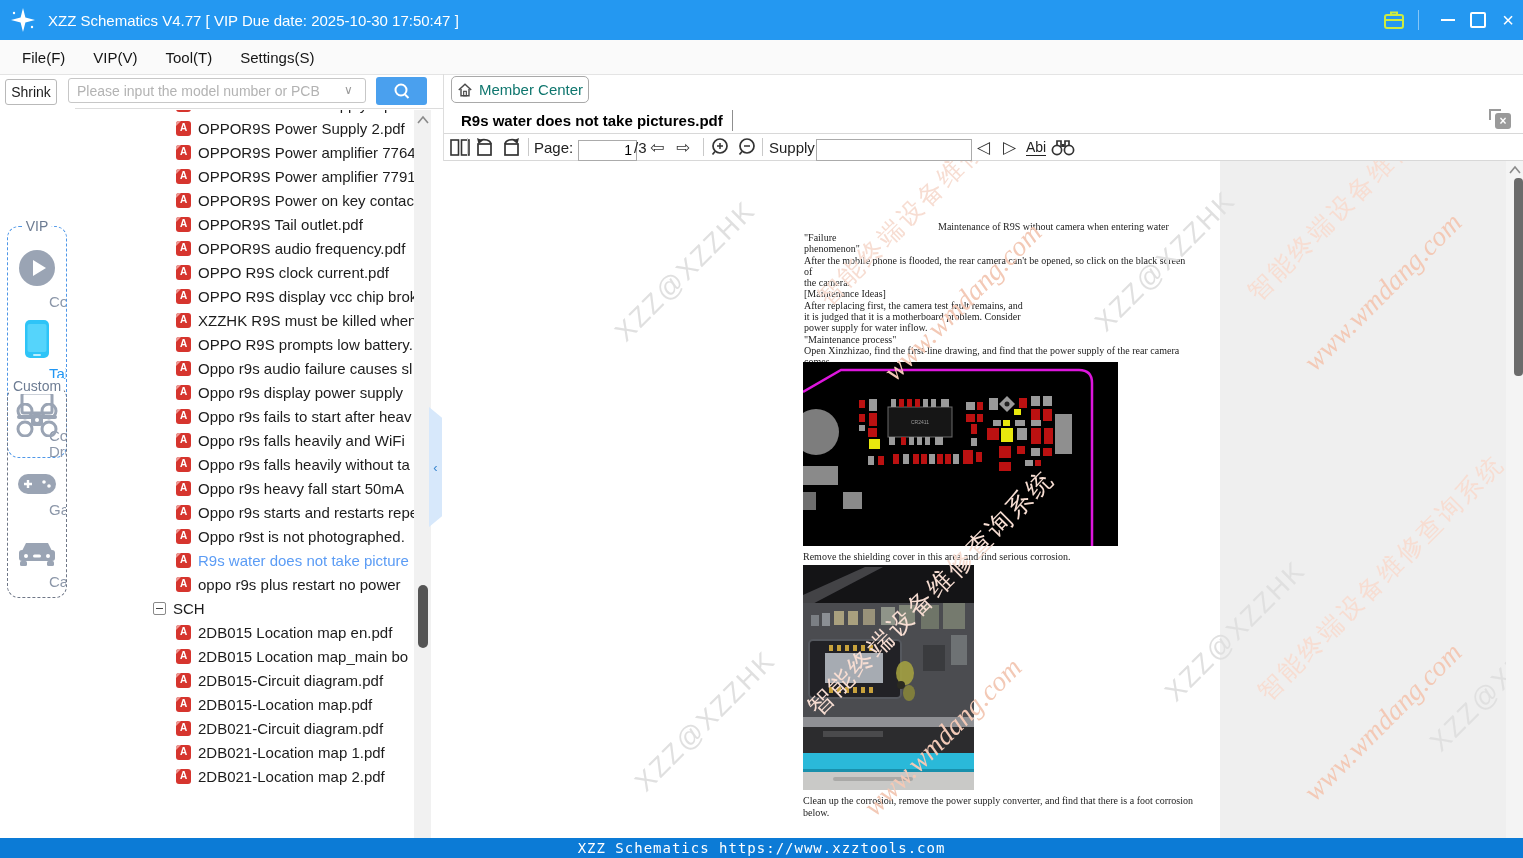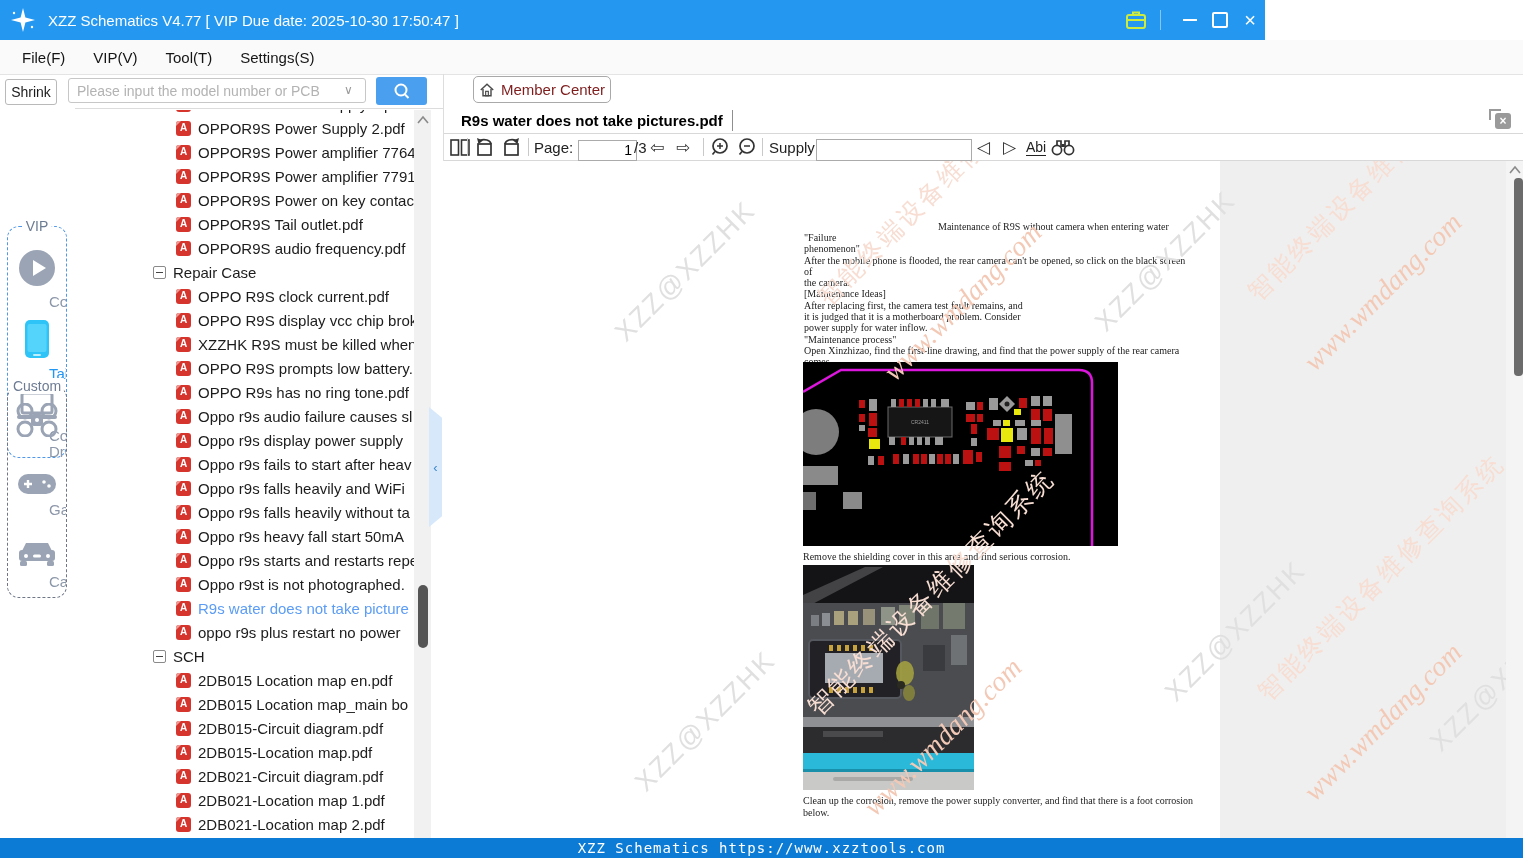--- a/index.html
+++ b/index.html
@@ -1,39 +1,39 @@
 <!DOCTYPE html>
 <html><head>
 <meta charset="utf-8">
 <style>
   html,body{margin:0;padding:0;}
   #app{position:relative;width:1523px;height:858px;background:#fff;overflow:hidden;
        font-family:"Liberation Sans",sans-serif;color:#1c1c1c;}
   
-  .titlebar{position:absolute;left:0;top:0;width:1265px;height:40px;background:#2498f1;display:flex;align-items:center;}
+  .titlebar{position:absolute;left:0;top:0;width:1523px;height:40px;background:#2498f1;display:flex;align-items:center;}
   .titlebar .logo{margin-left:10px;width:26px;height:26px;}
   .titlebar .title{margin-left:12px;color:#fff;font-size:15px;}
   .tb-controls{position:absolute;right:0;top:0;height:40px;display:flex;align-items:center;}
   .tb-brief{width:24px;height:22px;margin-right:12px;}
   .tb-sep{width:1px;height:20px;background:rgba(255,255,255,.45);margin-right:14px;}
   .tb-btn{width:30px;height:40px;display:flex;align-items:center;justify-content:center;color:#fff;cursor:default;}
   .tb-min{width:14px;border-top:2px solid #fff;display:inline-block;}
   .tb-max{width:12px;height:12px;border:2px solid #fff;border-radius:2px;display:inline-block;}
   .tb-close{font-size:20px;line-height:1;}
   
   .menubar{position:absolute;left:0;top:40px;width:1523px;height:34px;background:#fafafa;border-bottom:1px solid #e4e4e4;display:flex;align-items:center;}
   .menu-item{font-size:15px;color:#151515;margin-left:16px;padding:2px 6px;}
   
   .searchrow{position:absolute;left:0;top:75px;width:1251px;height:33px;background:#fff;border-bottom:1px solid #dcdcdc;}
   .shrink-btn{position:absolute;left:5px;top:4px;width:50px;height:24px;border:1px solid #b9b9b9;border-radius:3px;background:#fff;font-size:14px;display:flex;align-items:center;justify-content:center;}
   .model-input{position:absolute;left:68px;top:3px;width:298px;height:25px;border:1px solid #c7c7c7;border-radius:3px;box-sizing:border-box;font-size:14px;padding:0 24px 0 8px;color:#333;font-family:"Liberation Sans",sans-serif;}
   .model-input::placeholder{color:#b3b3b3;}
   .input-chevron{position:absolute;left:344px;top:8px;font-size:12px;color:#9a9a9a;pointer-events:none;}
   .search-btn{position:absolute;left:376px;top:2px;width:51px;height:28px;background:#4aa0ee;border-radius:3px;display:flex;align-items:center;justify-content:center;}
-  .member-btn{position:absolute;left:473px;top:1px;width:136px;height:25px;border:1px solid #a9a9a9;border-radius:5px;background:#fff;display:flex;align-items:center;justify-content:center;gap:6px;font-size:15px;color:#7f1d1d;}
+  .member-btn{position:absolute;left:451px;top:1px;width:136px;height:25px;border:1px solid #a9a9a9;border-radius:5px;background:#fff;display:flex;align-items:center;justify-content:center;gap:6px;font-size:15px;color:#0f766e;}
   
   .sidebar{position:absolute;left:0;top:108px;width:75px;height:730px;background:#fff;}
   .group-box{position:absolute;left:7px;width:58px;border-radius:12px;}
   .vip-box{top:118px;height:230px;border:1px dashed #4f97e8;}
   .custom-box{top:278px;height:210px;border:1px dashed #6f7787;}
   .group-label{position:absolute;top:-9px;left:50%;transform:translateX(-50%);background:#fff;padding:0 3px;font-size:14px;color:#6d7c93;}
   .side-item{position:absolute;left:0;width:58px;text-align:center;}
   .side-item .lbl{display:block;font-size:15px;color:#8c97a9;margin-top:2px;white-space:nowrap;overflow:hidden;margin-left:41px;}
   .side-item .lbl.active{color:#2196f3;}
   .fav{position:absolute;left:0;top:732px;width:75px;text-align:center;}
@@ -235,43 +235,35 @@
         <span class="tree-label">OPPOR9S Power on key contact</span>
       </div>
       <div class="tree-row">
         <span class="pdf-ico"></span>
         <span class="tree-label">OPPOR9S Tail outlet.pdf</span>
       </div>
       <div class="tree-row">
         <span class="pdf-ico"></span>
         <span class="tree-label">OPPOR9S audio frequency.pdf</span>
       </div>
-      <div class="tree-row section">
-        <span class="minus-box"></span>
-        <span class="tree-label">Repair Case</span>
-      </div>
       <div class="tree-row">
         <span class="pdf-ico"></span>
         <span class="tree-label">OPPO R9S clock current.pdf</span>
       </div>
       <div class="tree-row">
         <span class="pdf-ico"></span>
         <span class="tree-label">OPPO R9S display vcc chip brok</span>
       </div>
       <div class="tree-row">
         <span class="pdf-ico"></span>
         <span class="tree-label">XZZHK R9S must be killed when</span>
       </div>
       <div class="tree-row">
         <span class="pdf-ico"></span>
         <span class="tree-label">OPPO R9S prompts low battery.</span>
-      </div>
-      <div class="tree-row">
-        <span class="pdf-ico"></span>
-        <span class="tree-label">OPPO R9s has no ring tone.pdf</span>
       </div>
       <div class="tree-row">
         <span class="pdf-ico"></span>
         <span class="tree-label">Oppo r9s audio failure causes sl</span>
       </div>
       <div class="tree-row">
         <span class="pdf-ico"></span>
         <span class="tree-label">Oppo r9s display power supply</span>
       </div>
       <div class="tree-row">

